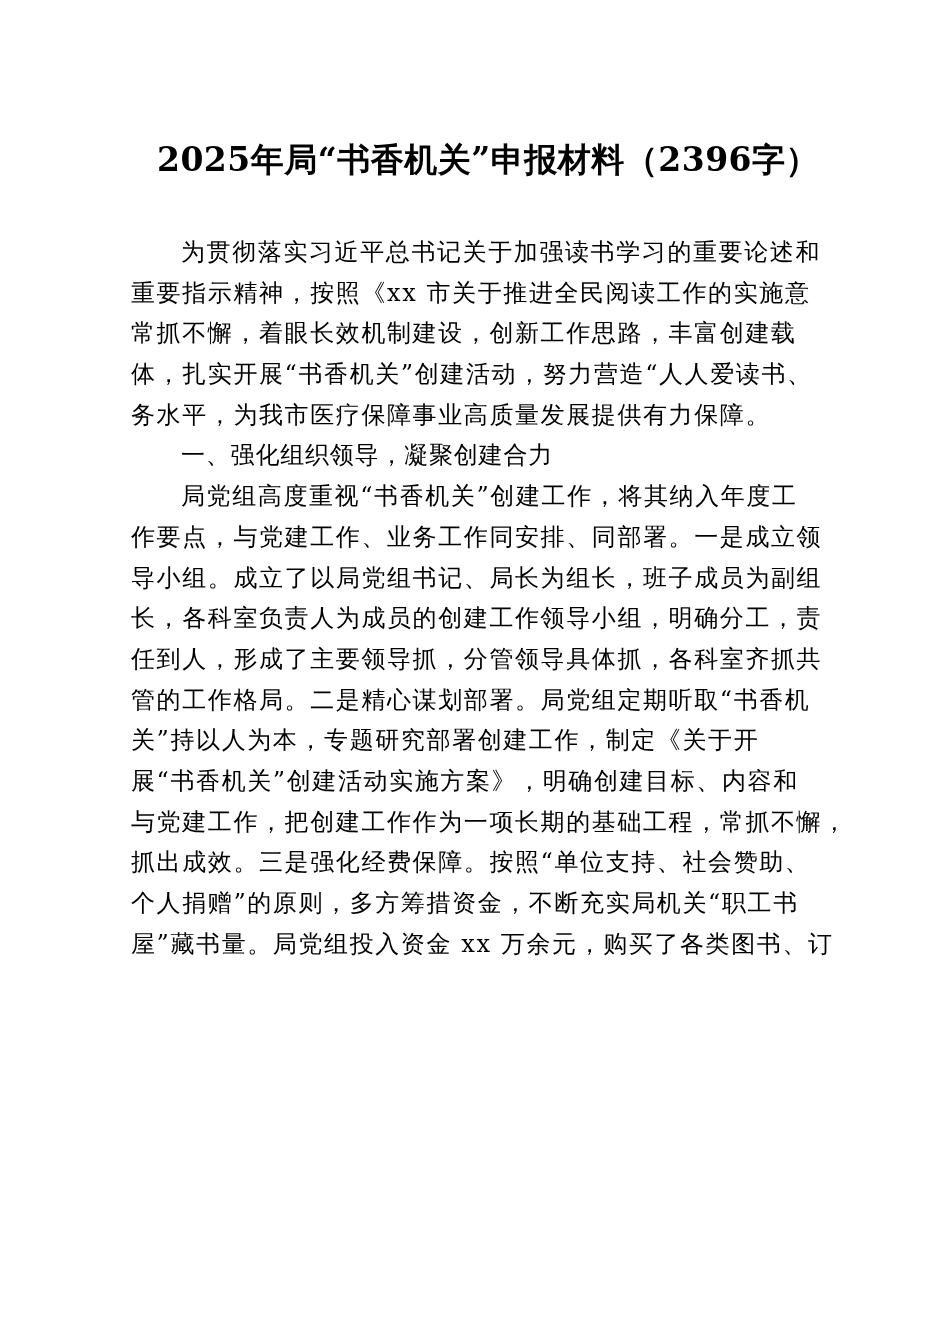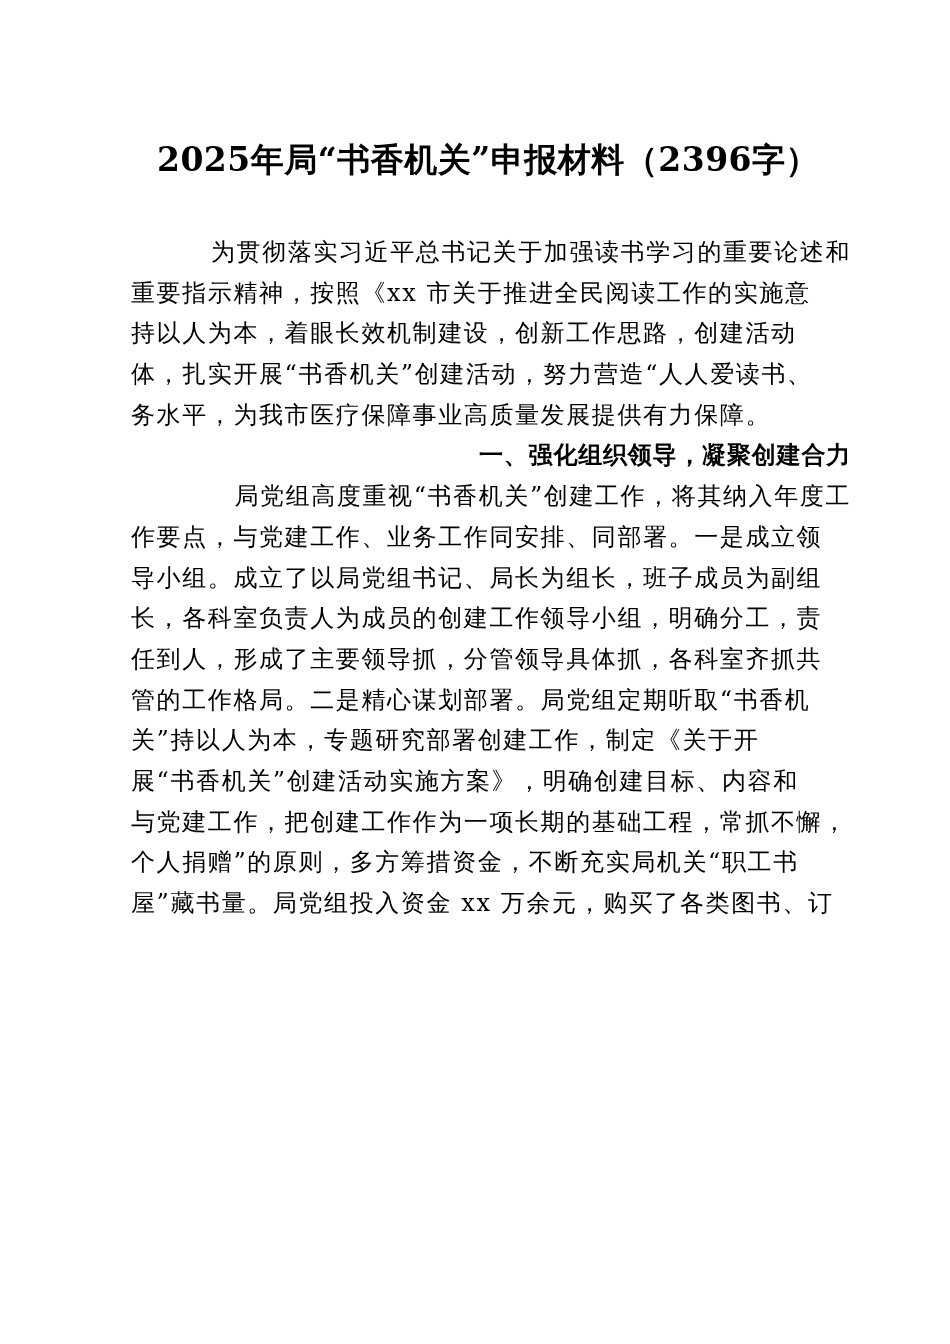--- a/index.html
+++ b/index.html
@@ -46,55 +46,54 @@
       height: 40.7px;
       line-height: 40.7px;
       font-size: 24px;
       white-space: nowrap;
       letter-spacing: 1.6px;
       font-family: "DejaVu Serif", "Liberation Serif", serif;
       font-weight: normal;
     }
     .line.indent {
       padding-left: 50px;
-      text-align: right;
     }
     .line.heading {
       padding-left: 50px;
       font-family: "DejaVu Sans", "Liberation Sans", sans-serif;
-      font-weight: bold;
+      font-weight: normal;
       letter-spacing: 0.8px;
-      text-align: right;
     }
   </style>
 </head>
 <body>
 
 <div class="page">
   <div class="title">2025年局“书香机关”申报材料（2396字）</div>
 
   <div class="body-text">
 
     <div>
       <div class="line indent">为贯彻落实习近平总书记关于加强读书学习的重要论述和</div>
       <div class="line">重要指示精神，按照《xx 市关于推进全民阅读工作的实施意</div>
-      <div class="line">持以人为本，着眼长效机制建设，创新工作思路，创建活动</div>
+      <div class="line">常抓不懈，着眼长效机制建设，创新工作思路，丰富创建载</div>
       <div class="line">体，扎实开展“书香机关”创建活动，努力营造“人人爱读书、</div>
       <div class="line">务水平，为我市医疗保障事业高质量发展提供有力保障。</div>
     </div>
 
     <div class="line heading">一、强化组织领导，凝聚创建合力</div>
 
     <div>
       <div class="line indent">局党组高度重视“书香机关”创建工作，将其纳入年度工</div>
       <div class="line">作要点，与党建工作、业务工作同安排、同部署。一是成立领</div>
       <div class="line">导小组。成立了以局党组书记、局长为组长，班子成员为副组</div>
       <div class="line">长，各科室负责人为成员的创建工作领导小组，明确分工，责</div>
       <div class="line">任到人，形成了主要领导抓，分管领导具体抓，各科室齐抓共</div>
       <div class="line">管的工作格局。二是精心谋划部署。局党组定期听取“书香机</div>
       <div class="line">关”持以人为本，专题研究部署创建工作，制定《关于开</div>
       <div class="line">展“书香机关”创建活动实施方案》，明确创建目标、内容和</div>
       <div class="line">与党建工作，把创建工作作为一项长期的基础工程，常抓不懈，</div>
+      <div class="line">抓出成效。三是强化经费保障。按照“单位支持、社会赞助、</div>
       <div class="line">个人捐赠”的原则，多方筹措资金，不断充实局机关“职工书</div>
       <div class="line">屋”藏书量。局党组投入资金 xx 万余元，购买了各类图书、订</div>
     </div>
   </div>
 </div>
 
 </body></html>

